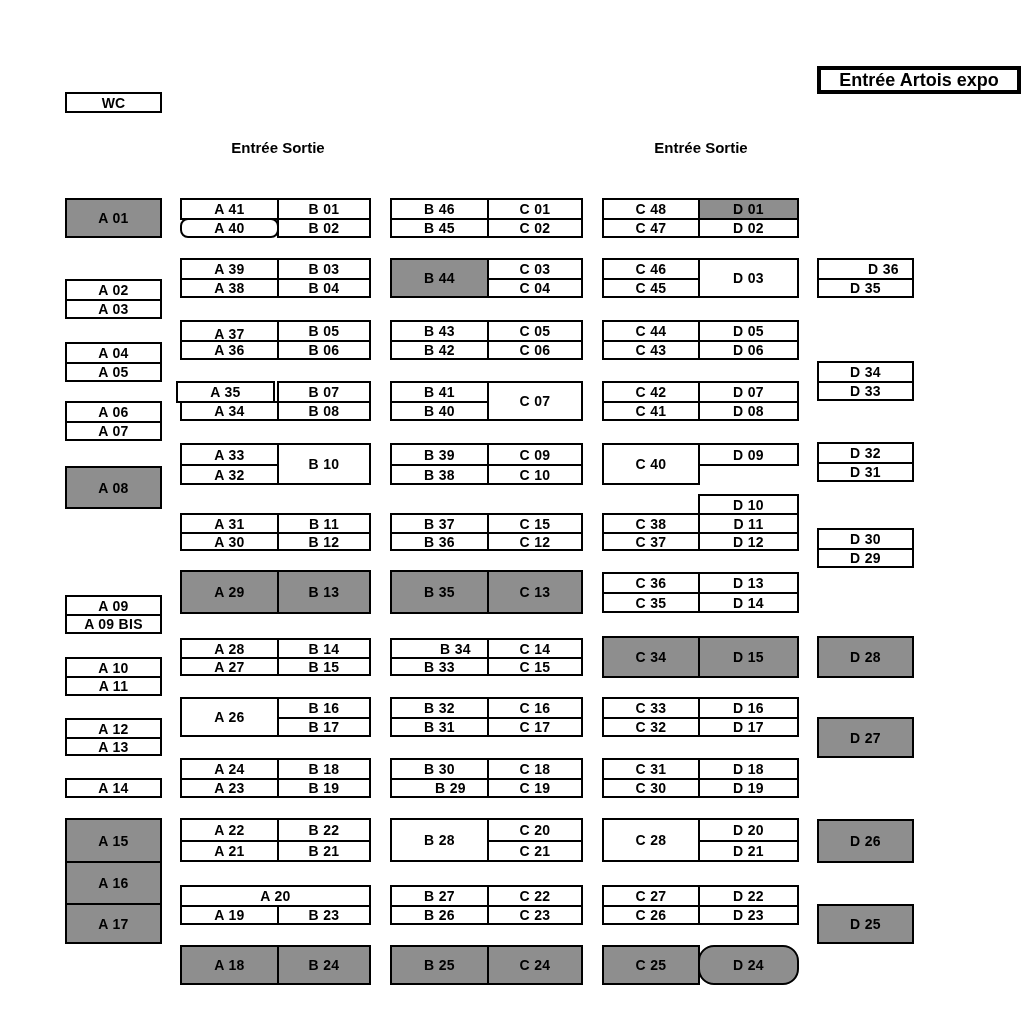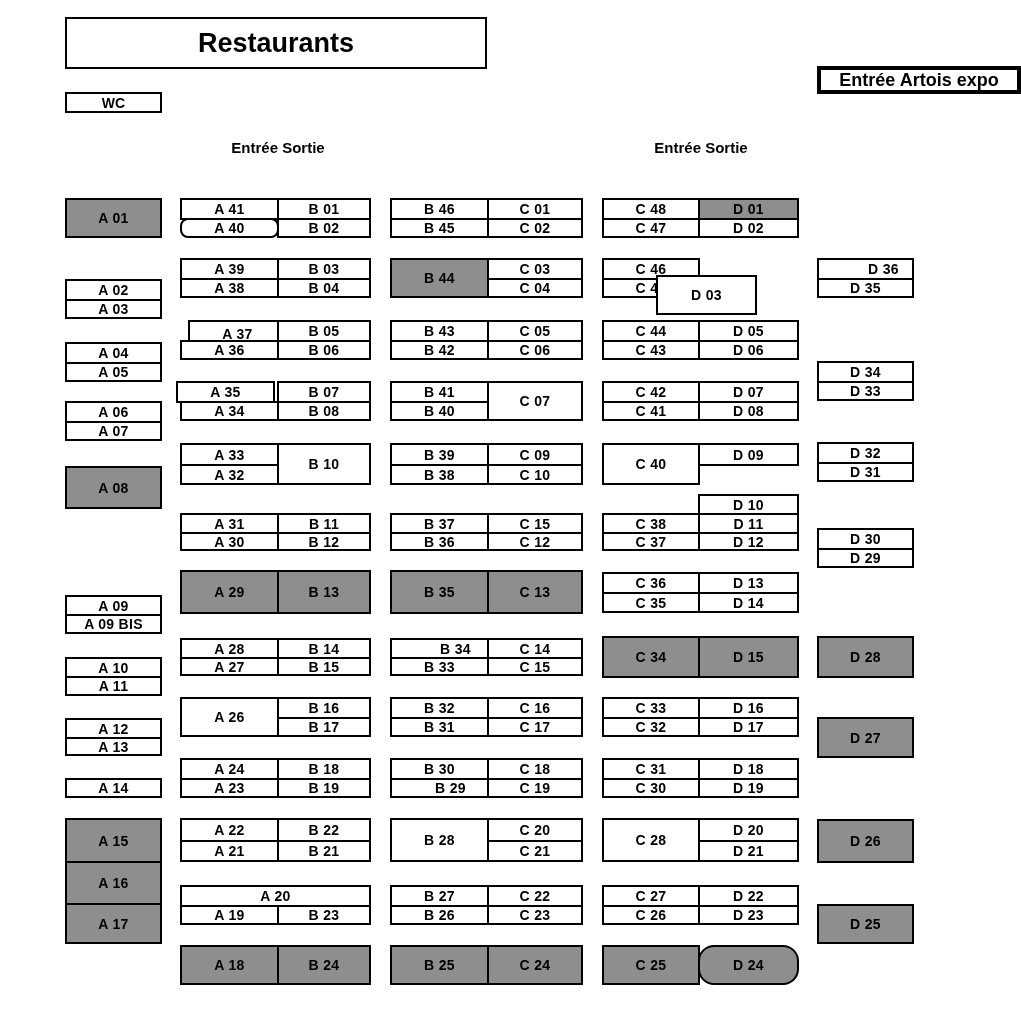--- a/index.html
+++ b/index.html
@@ -40,23 +40,20 @@
     font-weight:bold;
     font-size:15px;
     white-space:nowrap;
   }
 </style>
 </head>
 <body>
 
 <div class="stage" style="--bg: #ffffff; --gray: #8e8e8e; --line: #000000; --txt: #000000;">
 
-  <div class="box title-box" style="left:65px;top:17px;width:422px;height:52px;">
-    <span>Restaurants</span>
-  </div>
 
   <div class="box wc-box" style="left:65px;top:92px;width:97px;height:21px;">
     <span>WC</span>
   </div>
 
   <div class="box artois-box" style="left:817px;top:66px;width:204px;height:28px;">
     <span>Entrée Artois expo</span>
   </div>
 
   <div class="floating-label" style="left:278px;top:147px;">Entrée Sortie</div>
@@ -83,21 +80,21 @@
       <div class="cell gray" style="left: 65px; top: 861px; width: 97px; height: 44px;">A 16</div>
       <div class="cell gray" style="left: 65px; top: 903px; width: 97px; height: 41px;">A 17</div>
       <div class="cell" style="left: 180px; top: 198px; width: 99px; height: 22px;">A 41</div>
       <div class="cell" style="left: 277px; top: 198px; width: 94px; height: 22px;">B 01</div>
       <div class="cell" style="left: 180px; top: 218px; width: 99px; height: 20px; border-radius: 8px;">A 40</div>
       <div class="cell" style="left: 277px; top: 218px; width: 94px; height: 20px;">B 02</div>
       <div class="cell" style="left: 180px; top: 258px; width: 99px; height: 22px;">A 39</div>
       <div class="cell" style="left: 277px; top: 258px; width: 94px; height: 22px;">B 03</div>
       <div class="cell" style="left: 180px; top: 278px; width: 99px; height: 20px;">A 38</div>
       <div class="cell" style="left: 277px; top: 278px; width: 94px; height: 20px;">B 04</div>
-      <div class="cell" style="left: 188px; top: 320px; width: 99px; height: 28px;">A 37</div>
+      <div class="cell" style="left: 180px; top: 320px; width: 99px; height: 28px;">A 37</div>
       <div class="cell" style="left: 277px; top: 320px; width: 94px; height: 22px;">B 05</div>
       <div class="cell" style="left: 180px; top: 340px; width: 99px; height: 20px;">A 36</div>
       <div class="cell" style="left: 277px; top: 340px; width: 94px; height: 20px;">B 06</div>
       <div class="cell" style="left: 176px; top: 381px; width: 99px; height: 22px;">A 35</div>
       <div class="cell" style="left: 277px; top: 381px; width: 94px; height: 22px;">B 07</div>
       <div class="cell" style="left: 180px; top: 401px; width: 99px; height: 20px;">A 34</div>
       <div class="cell" style="left: 277px; top: 401px; width: 94px; height: 20px;">B 08</div>
       <div class="cell" style="left: 180px; top: 443px; width: 99px; height: 23px;">A 33</div>
       <div class="cell" style="left: 180px; top: 464px; width: 99px; height: 21px;">A 32</div>
       <div class="cell" style="left: 277px; top: 443px; width: 94px; height: 42px;">B 10</div>
@@ -171,21 +168,21 @@
       <div class="cell" style="left: 390px; top: 905px; width: 99px; height: 20px;">B 26</div>
       <div class="cell" style="left: 487px; top: 905px; width: 96px; height: 20px;">C 23</div>
       <div class="cell gray" style="left: 390px; top: 945px; width: 99px; height: 40px;">B 25</div>
       <div class="cell gray" style="left: 487px; top: 945px; width: 96px; height: 40px;">C 24</div>
       <div class="cell" style="left: 602px; top: 198px; width: 98px; height: 22px;">C 48</div>
       <div class="cell gray" style="left: 698px; top: 198px; width: 101px; height: 22px;">D 01</div>
       <div class="cell" style="left: 602px; top: 218px; width: 98px; height: 20px;">C 47</div>
       <div class="cell" style="left: 698px; top: 218px; width: 101px; height: 20px;">D 02</div>
       <div class="cell" style="left: 602px; top: 258px; width: 98px; height: 22px;">C 46</div>
       <div class="cell" style="left: 602px; top: 278px; width: 98px; height: 20px;">C 45</div>
-      <div class="cell" style="left: 656px; top: 258px; width: 101px; height: 40px; margin-top: 17px;">D 03</div>
+      <div class="cell" style="left: 698px; top: 258px; width: 101px; height: 40px;">D 03</div>
       <div class="cell" style="left: 602px; top: 320px; width: 98px; height: 22px;">C 44</div>
       <div class="cell" style="left: 698px; top: 320px; width: 101px; height: 22px;">D 05</div>
       <div class="cell" style="left: 602px; top: 340px; width: 98px; height: 20px;">C 43</div>
       <div class="cell" style="left: 698px; top: 340px; width: 101px; height: 20px;">D 06</div>
       <div class="cell" style="left: 602px; top: 381px; width: 98px; height: 22px;">C 42</div>
       <div class="cell" style="left: 698px; top: 381px; width: 101px; height: 22px;">D 07</div>
       <div class="cell" style="left: 602px; top: 401px; width: 98px; height: 20px;">C 41</div>
       <div class="cell" style="left: 698px; top: 401px; width: 101px; height: 20px;">D 08</div>
       <div class="cell" style="left: 602px; top: 443px; width: 98px; height: 42px;">C 40</div>
       <div class="cell" style="left: 698px; top: 443px; width: 101px; height: 23px;">D 09</div>

